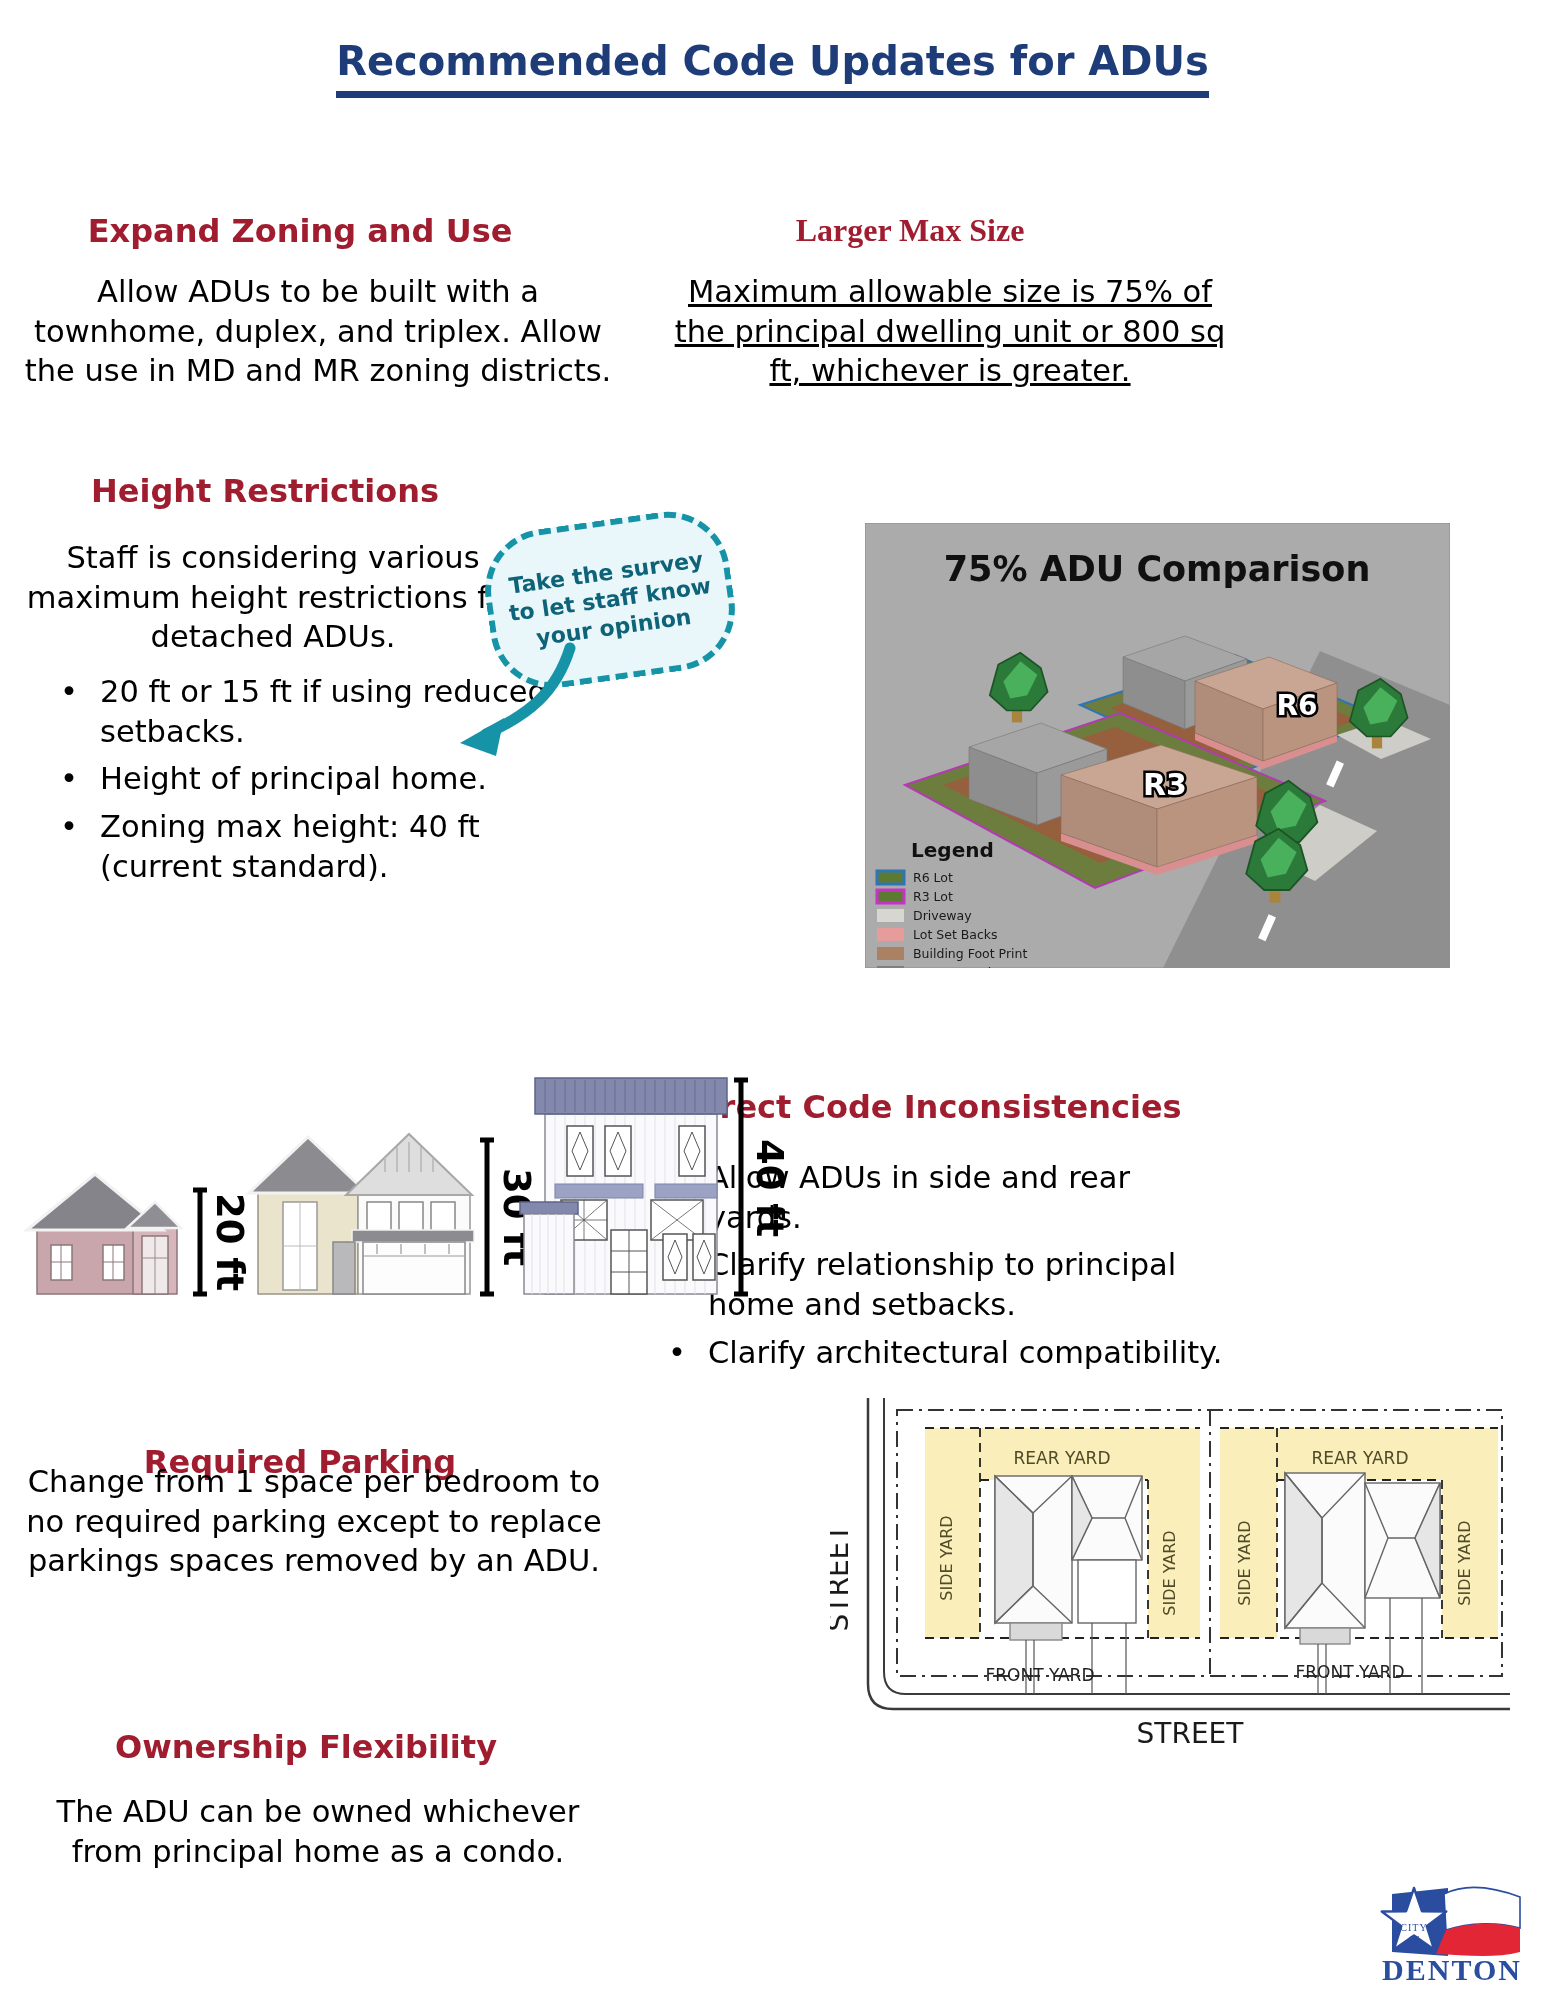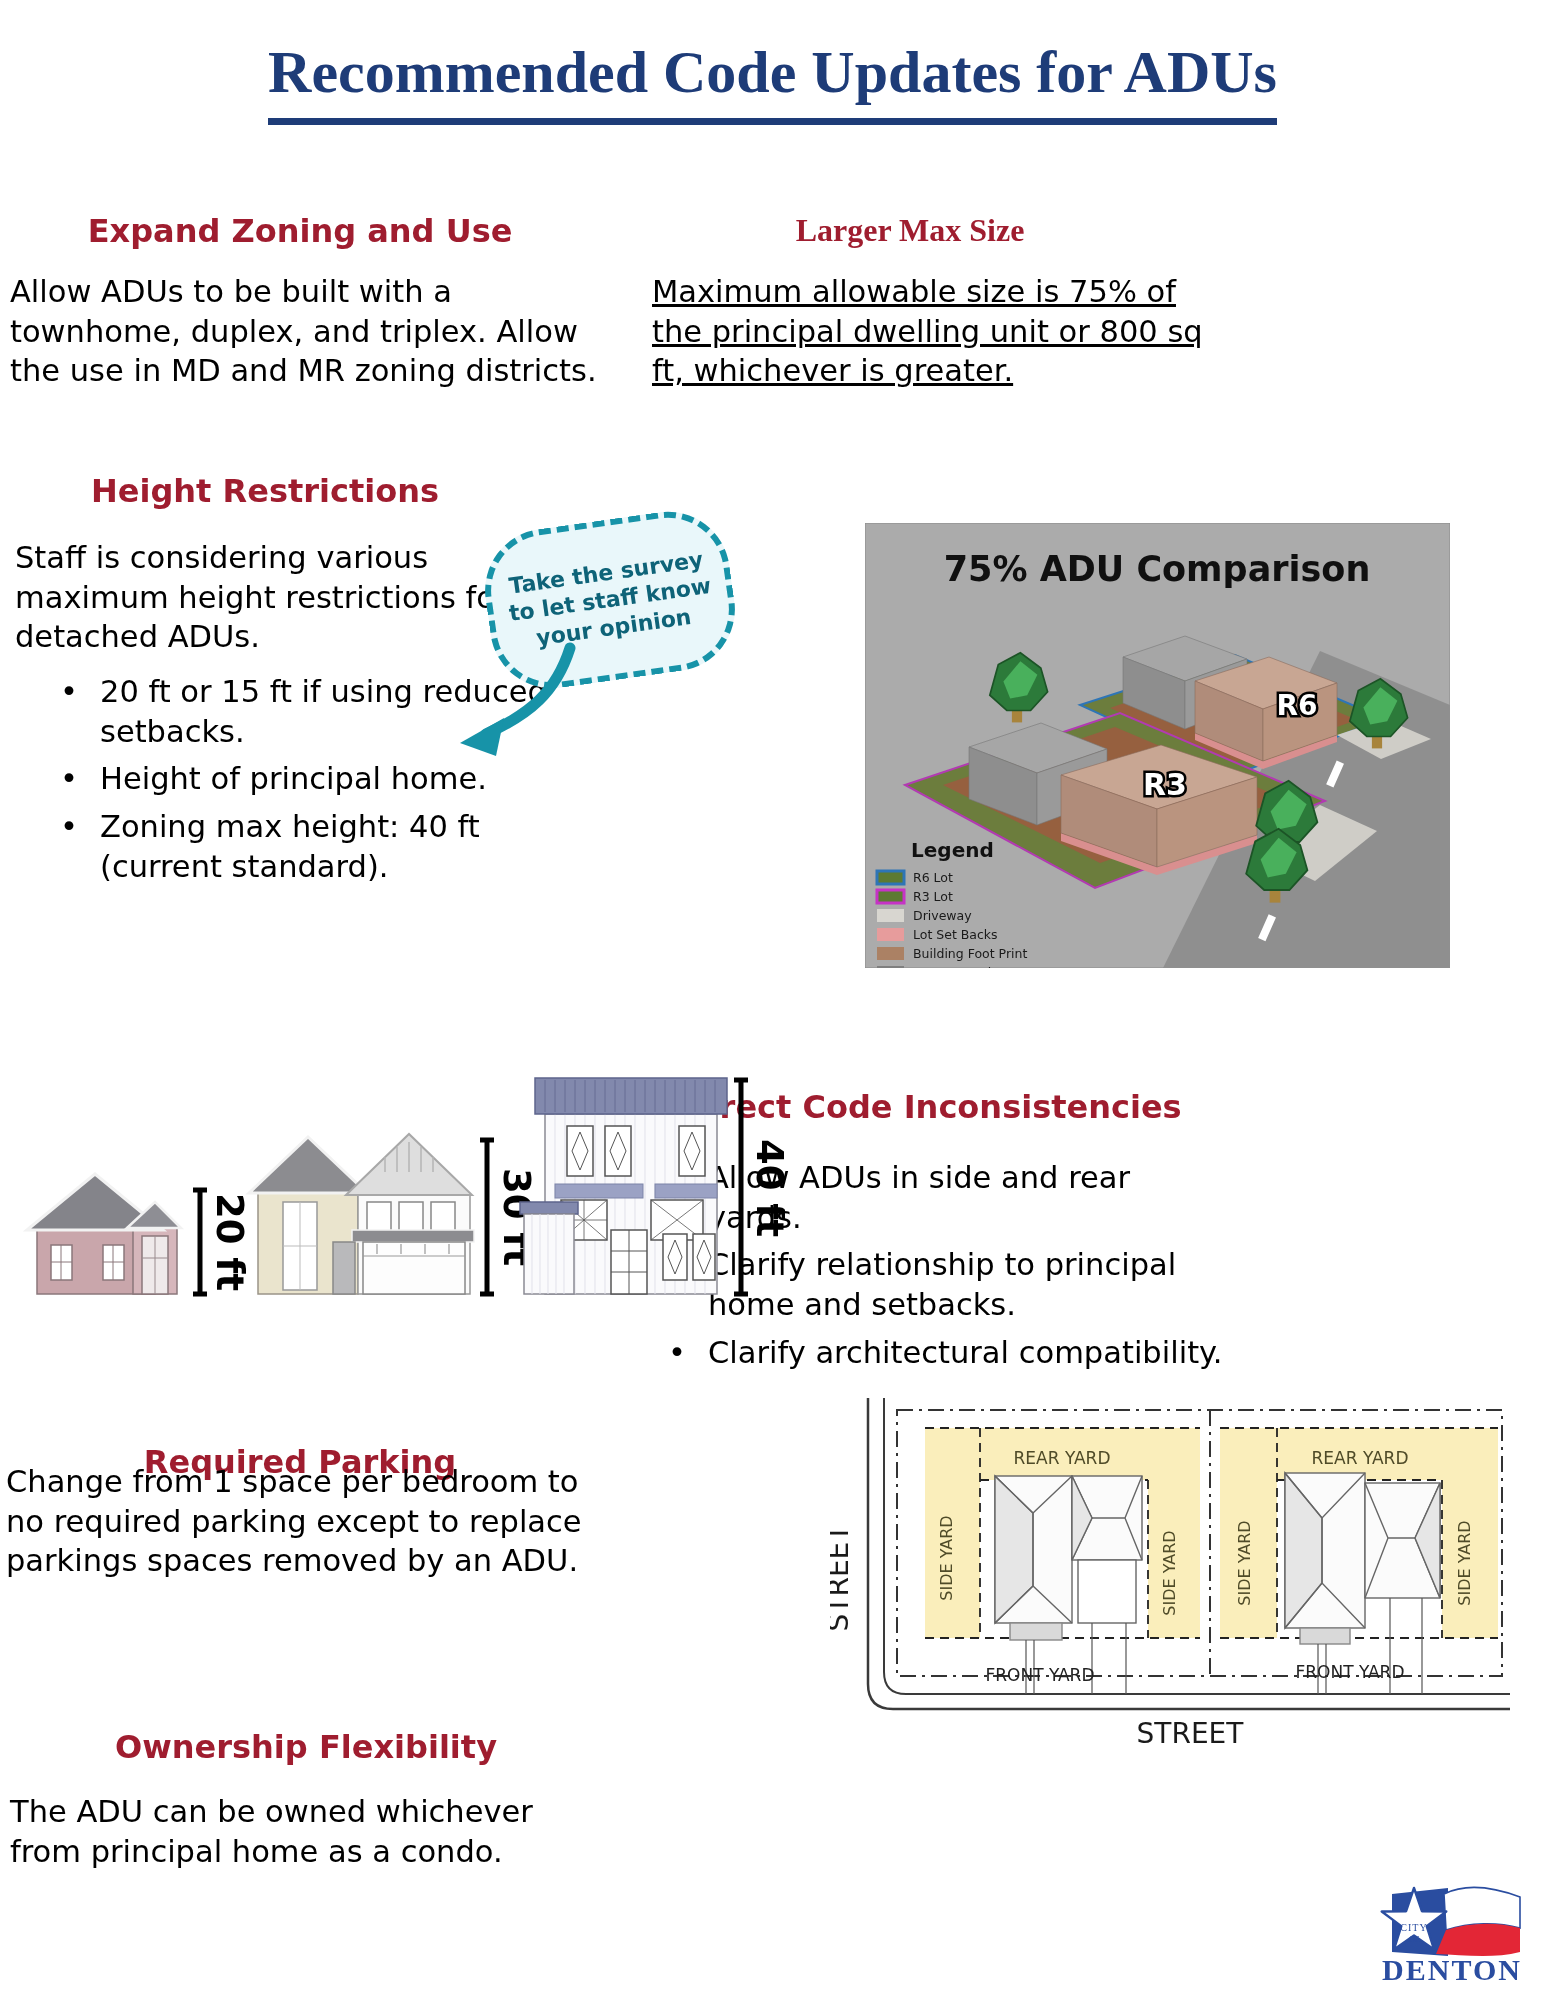--- a/index.html
+++ b/index.html
@@ -1,22 +1,22 @@
 <!DOCTYPE html>
 <html><head>
 <meta charset="utf-8">
 <style>
   html,body{margin:0;padding:0;background:#fff;}
   .page{position:relative;width:1545px;height:2000px;background:#ffffff;
         font-family:"DejaVu Sans","Liberation Sans",sans-serif;overflow:hidden;}
   .abs{position:absolute;}
   .title{top:38px;left:0;width:100%;text-align:center;}
-  .title span{font-size:60px;font-weight:bold;color:#1e3c78;border-bottom:7px solid #1e3c78;padding-bottom:13px;font-family:Liberation Serif, serif;}
+  .title span{font-size:40px;font-weight:bold;color:#1e3c78;border-bottom:7px solid #1e3c78;padding-bottom:7px;}
   .sec-head{font-size:32px;font-weight:bold;color:#9f1d2f;text-align:center;}
-  .body-text{font-size:30.5px;color:#000;line-height:1.30;}
+  .body-text{font-size:30.5px;color:#000;text-align:center;line-height:1.30;margin-left:8px;}
   .bullets{font-size:30.5px;color:#000;line-height:1.30;}
   .bullet{display:flex;margin-bottom:8px;}
   .bullet .dot{width:40px;flex:0 0 40px;}
   .bubble{left:487px;top:520px;width:234px;height:148px;transform:rotate(-8deg);
           background:#e9f7fa;border:6px dashed #1793a8;border-radius:62px;
           display:flex;flex-direction:column;align-items:center;justify-content:center;
           text-align:center;font-weight:bold;color:#0e6378;font-size:22px;line-height:1.25;}
   svg text{font-family:"DejaVu Sans","Liberation Sans",sans-serif;}
   .serif{font-family:"Liberation Serif","DejaVu Serif",serif;}
 </style>

